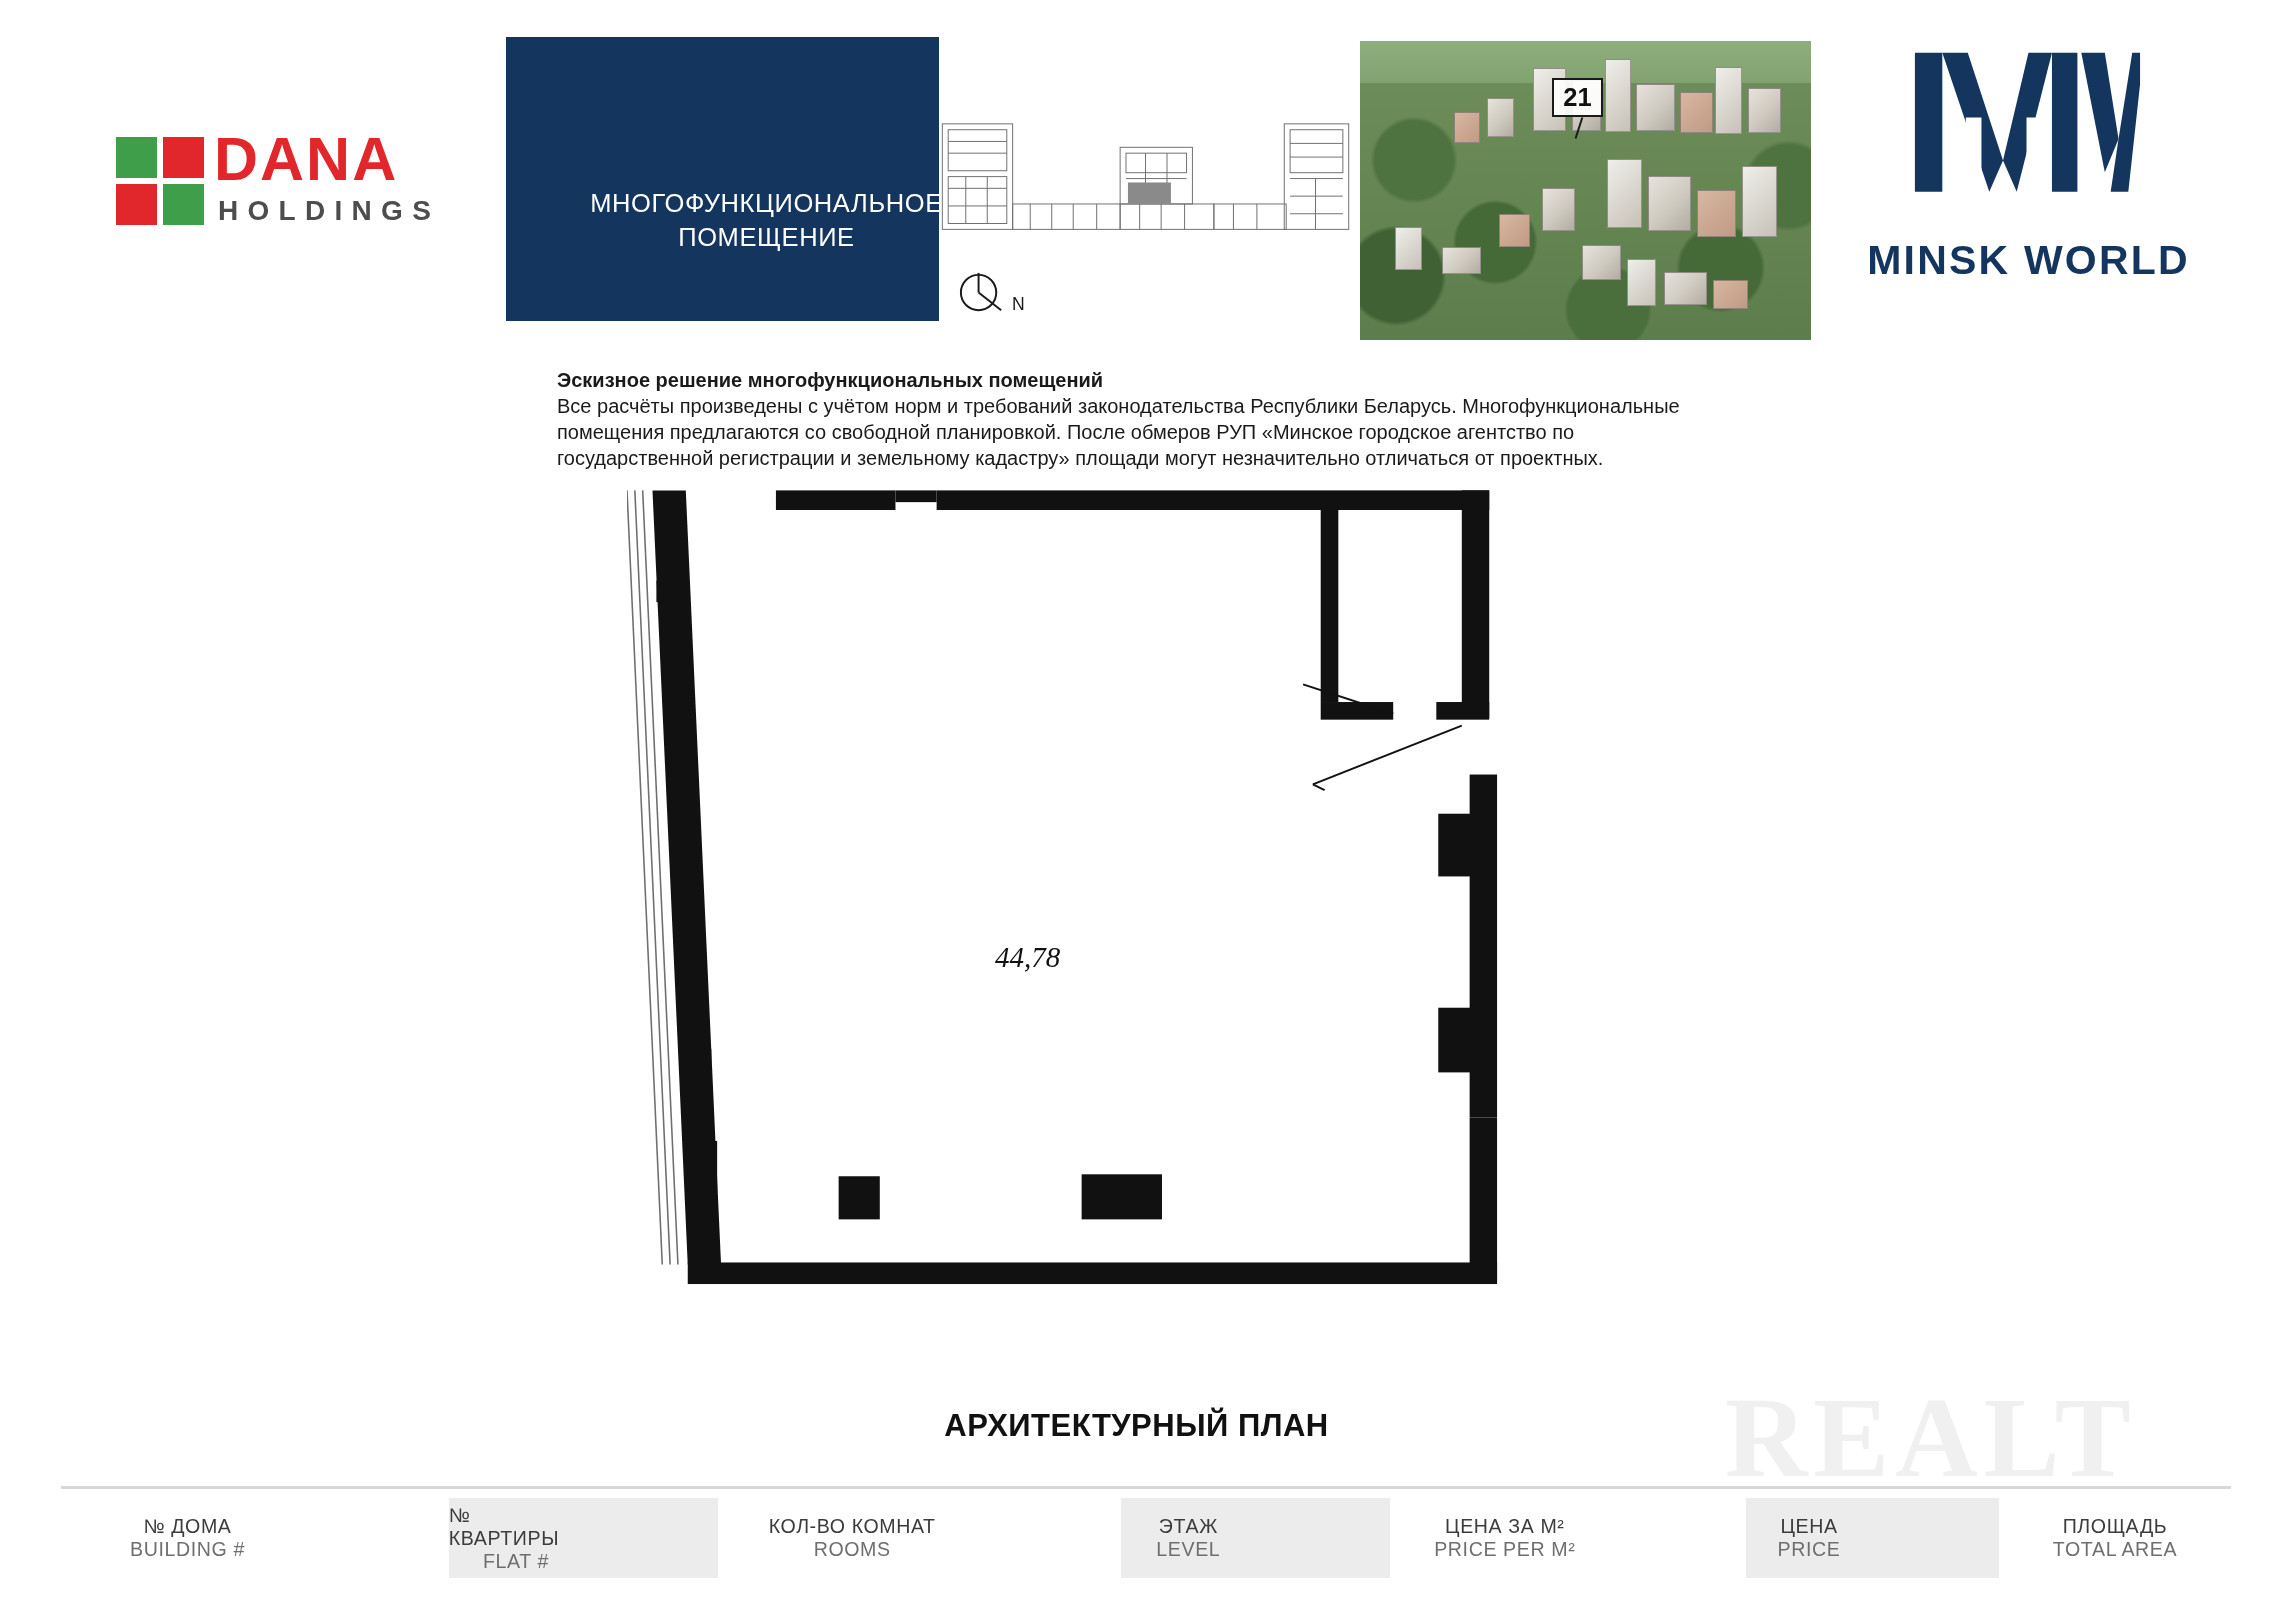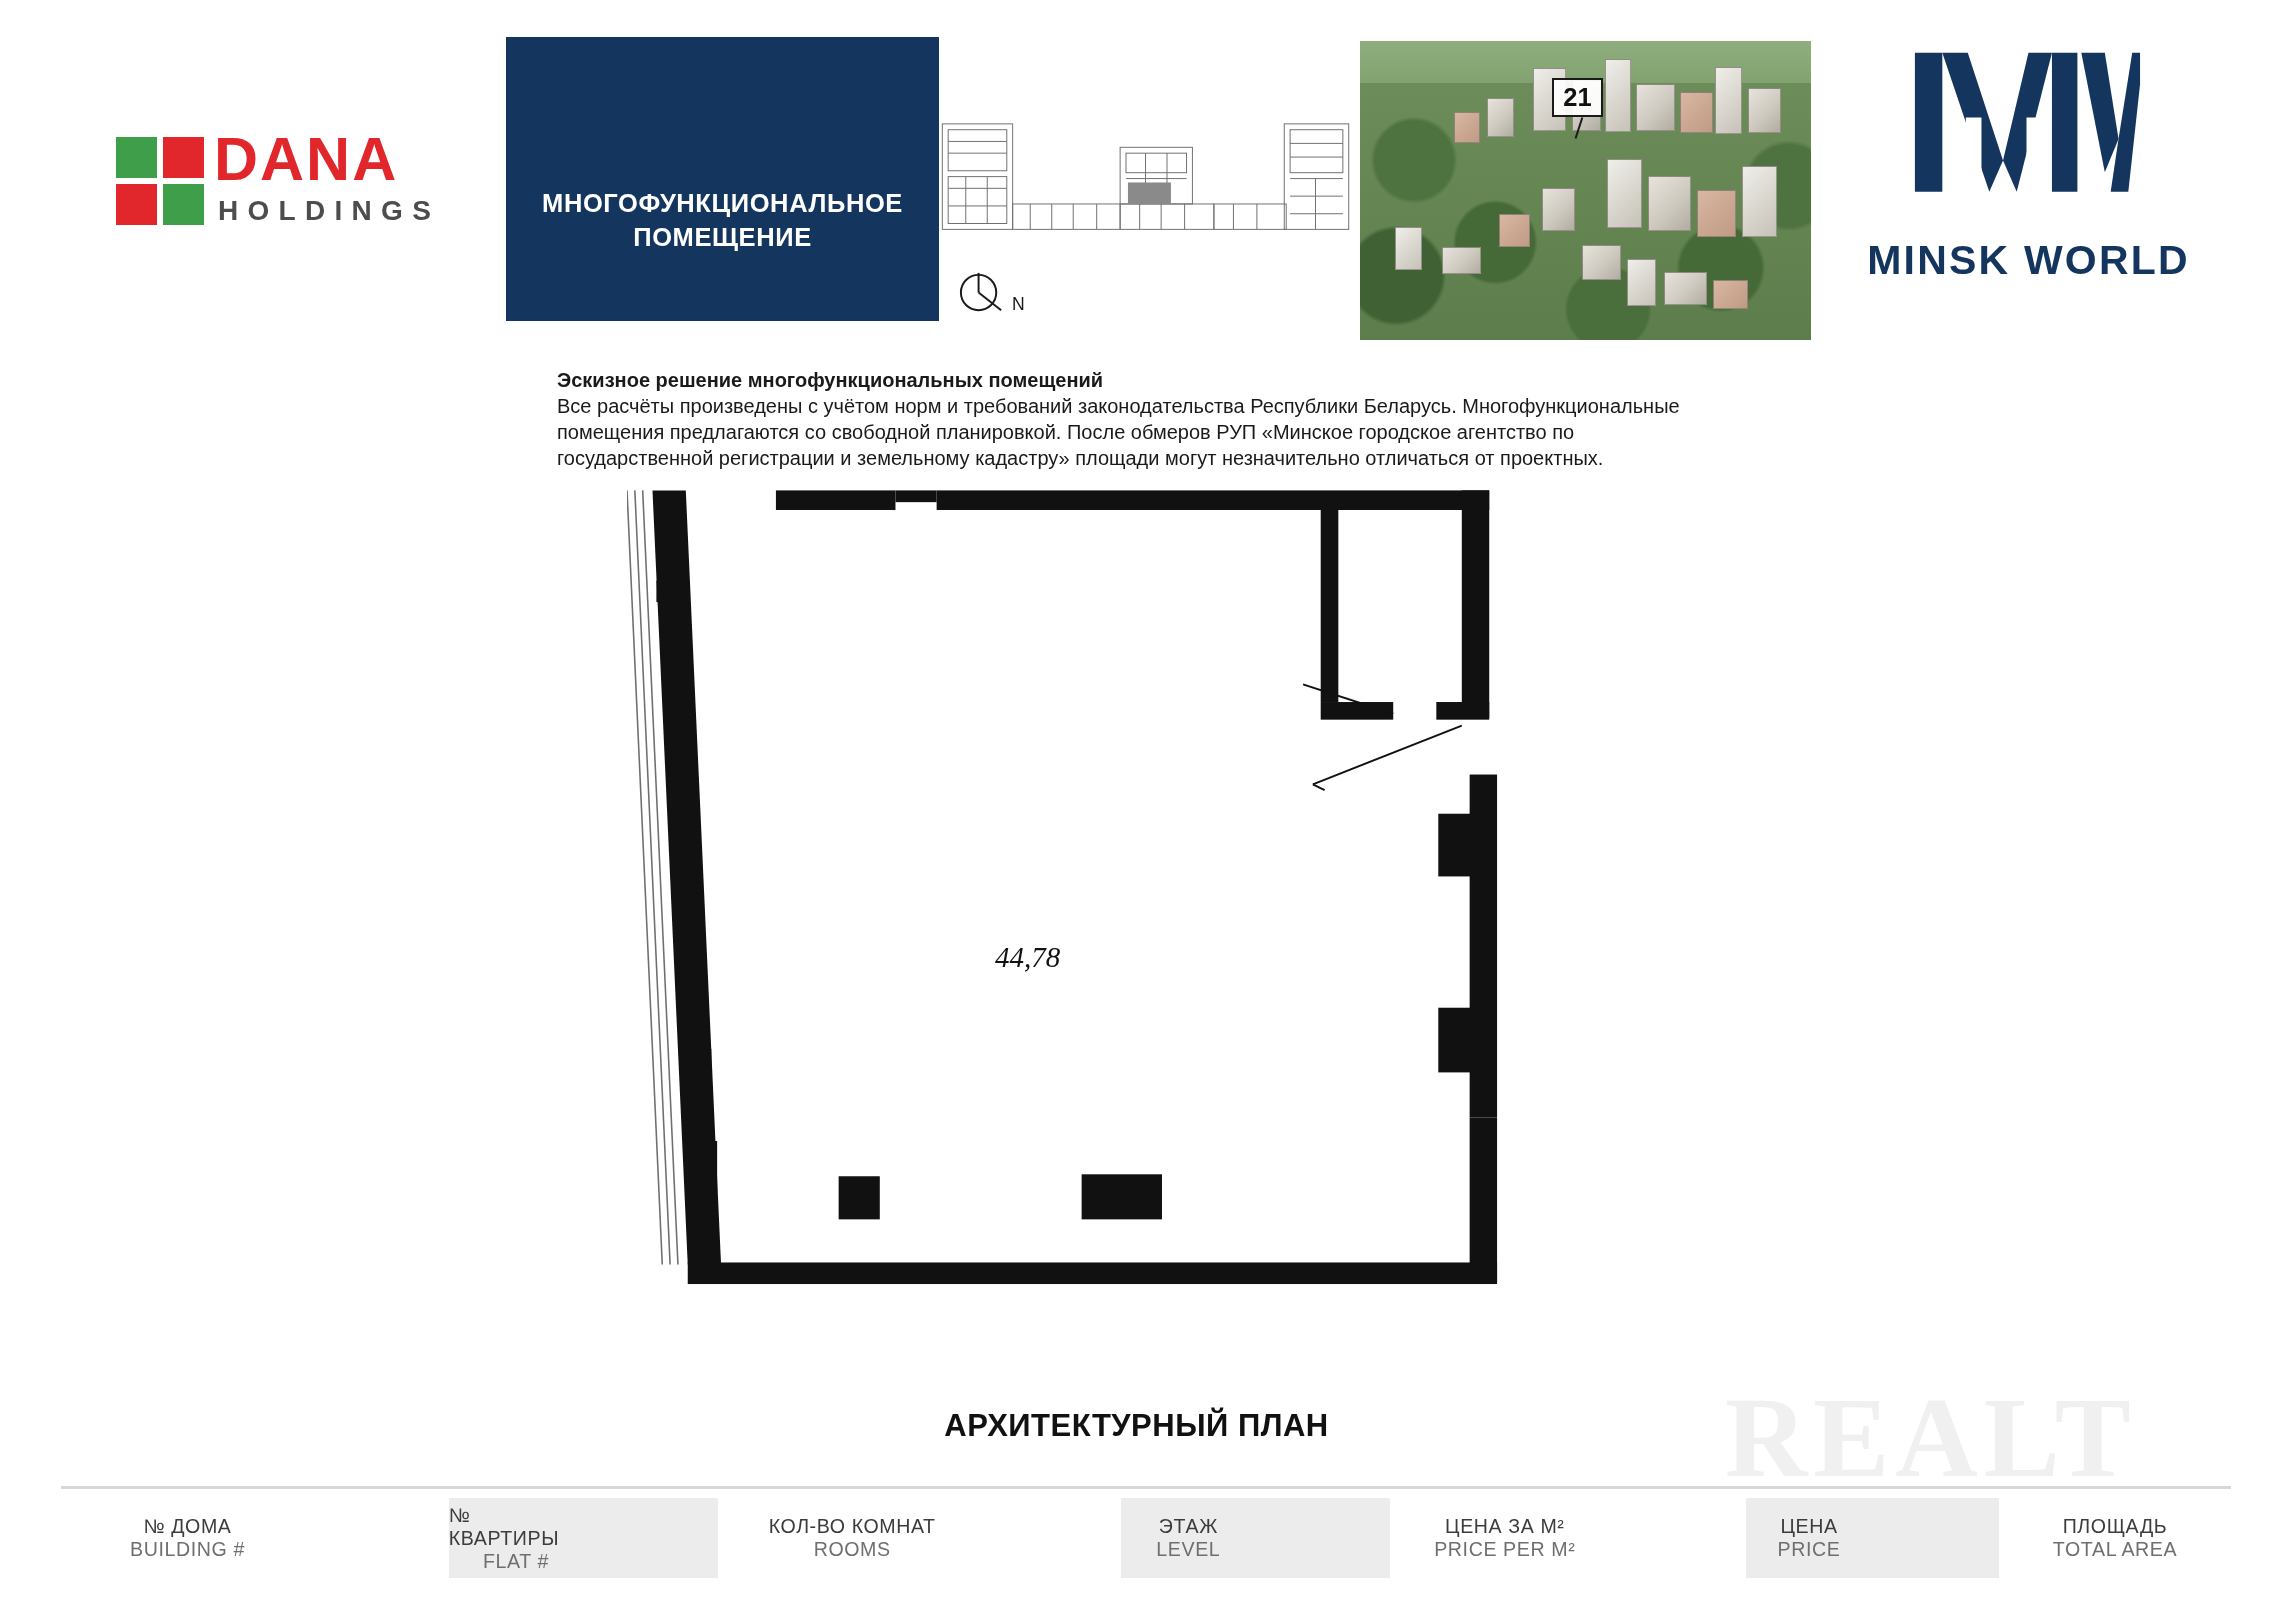--- a/index.html
+++ b/index.html
@@ -61,22 +61,23 @@
     left: 506px; top: 37px;
     width: 433px; height: 284px;
     background: #13355e;
   }
   .title-block .t1, .title-block .t2 {
     position: absolute;
     width: 100%;
     text-align: center;
     color: #ffffff;
     font-size: 25.5px;
-    font-weight: bold;
+    font-weight: normal;
     letter-spacing: 0.6px;
+    margin-left: 44px;
   }
   .title-block .t1 { top: 152px; }
   .title-block .t2 { top: 186px; }
 
   
   .mini-plan {
     position: absolute;
     left: 936px; top: 118px;
     width: 421px; height: 127px;
   }

